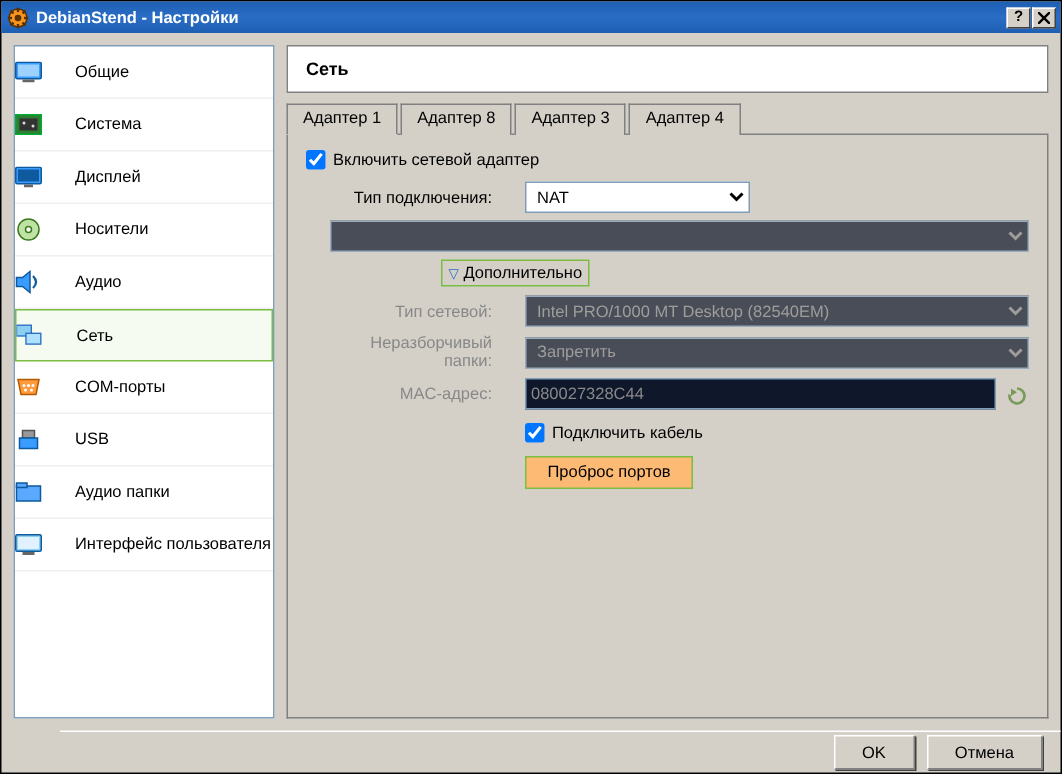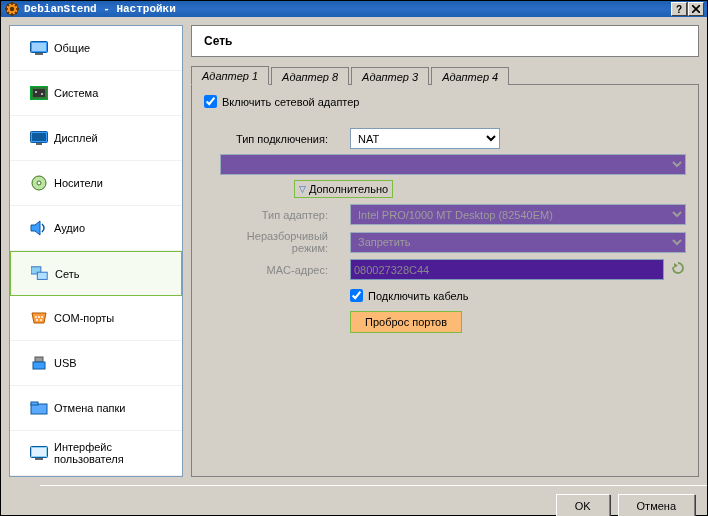--- a/index.html
+++ b/index.html
@@ -2,68 +2,68 @@
 <html><head>
 <meta charset="utf-8">
 <style>
 * { box-sizing: border-box; margin: 0; padding: 0; font-family: Tahoma, Arial, sans-serif; font-size: 11px; }
 body { background: #d4d0c8; width: 708px; height: 516px; overflow: hidden; }
 
 .window { width: 708px; height: 516px; border: 1px solid #000; display: flex; flex-direction: column; }
 
 .titlebar { height: 21px; background: linear-gradient(to bottom, #1e5fb3 0%, #2a6dc5 50%, #1e5fb3 100%); display: flex; align-items: center; padding: 0 3px; color: #fff; font-weight: bold; }
 .titlebar-icon { width: 16px; height: 16px; margin-right: 4px; display: flex; align-items: center; justify-content: center; }
-.titlebar-text { flex: 1; font-family: Liberation Mono, monospace; }
+.titlebar-text { flex: 1; }
 .titlebar-btns { display: flex; gap: 1px; }
 .titlebar-btn { width: 16px; height: 14px; background: #d4d0c8; border: 1px solid #fff; border-right-color: #404040; border-bottom-color: #404040; display: flex; align-items: center; justify-content: center; color: #000; font-weight: bold; font-size: 10px; cursor: pointer; }
 
 .body { flex: 1; display: flex; padding: 8px; gap: 8px; }
 
 .sidebar { width: 174px; background: #fff; border: 1px solid #7f9db9; overflow-y: auto; }
-.sidebar-item { height: 45px; display: flex; align-items: center; padding: 0 20px; gap: 6px; cursor: pointer; border-bottom: 1px solid #f0f0f0; }
+.sidebar-item { height: 35px; display: flex; align-items: center; padding: 0 0; gap: 22px; cursor: pointer; border-bottom: 1px solid #f0f0f0; }
 .sidebar-item.selected { border: 1px solid #7abd42; background: #f5fbf0; }
 .sidebar-icon { width: 18px; height: 18px; display: flex; align-items: center; justify-content: center; }
 .sidebar-label { color: #000; }
 
 .main { flex: 1; display: flex; flex-direction: column; gap: 6px; }
 .page-title-box { background: #fff; border: 1px solid #808080; padding: 8px 12px; }
 .page-title { font-weight: bold; font-size: 12px; }
 
-.tabs { display: flex; align-items: flex-end; height: 22px; border-bottom: 1px solid #808080; font-style: italic; }
+.tabs { display: flex; height: 22px; border-bottom: 1px solid #808080; }
 .tab { padding: 3px 10px 2px 10px; border: 1px solid #808080; border-bottom: none; margin-right: 2px; background: #d4d0c8; cursor: pointer; position: relative; top: 1px; }
 .tab.active { background: #d4d0c8; border-bottom: 1px solid #d4d0c8; font-weight: normal; z-index: 2; }
 
 .tab-content { flex: 1; border: 1px solid #808080; border-top: none; padding: 10px 12px 12px 12px; }
 
 .form-row { display: flex; align-items: center; margin-bottom: 5px; min-height: 21px; }
 .row-indent { padding-left: 16px; }
 .form-label { width: 130px; text-align: right; padding-right: 22px; color: #000; }
 .form-label.disabled { color: #888; }
 .form-control { flex: 1; display: flex; align-items: flex-end; gap: 5px; }
 
 .checkbox-line { display: flex; align-items: center; gap: 5px; }
 .chk { width: 13px; height: 13px; }
 
 select, input[type=text] { height: 21px; border: 1px solid #7f9db9; padding: 0 3px; background: #fff; width: 100%; }
-select:disabled, input:disabled { background: #4c1d95; color: #888; }
+select:disabled, input:disabled { background: #0f172a; color: #888; }
 
 .twisty-line { display: flex; align-items: center; gap: 3px; margin: 4px 0 6px 0; }
 .twisty-box { border: 1px solid #7abd42; padding: 2px 4px; display: inline-flex; align-items: center; gap: 3px; }
 .twisty-arrow { color: #2a6dc5; font-size: 9px; }
 
 .btn { height: 22px; padding: 0 14px; border: 1px solid #7abd42; background: #fdba74; cursor: pointer; }
 .btn-std { height: 23px; padding: 0 18px; border: 1px solid #808080; border-top-color: #fff; border-left-color: #fff; background: #d4d0c8; cursor: pointer; box-shadow: 1px 1px 0 #404040; }
 
 .icon-btn { width: 18px; height: 18px; border: none; background: transparent; display: flex; align-items: center; justify-content: center; cursor: pointer; }
 
-.footer { height: 38px; padding: 8px 12px; display: flex; justify-content: flex-end; gap: 8px; border-top: 1px solid #fff; margin-left: 39px; }
+.footer { height: 28px; padding: 8px 12px; display: flex; justify-content: flex-end; align-items: center; gap: 8px; border-top: 1px solid #fff; margin-left: 39px; }
 
 .attach-wrap { flex:1; }
 .attach-select { width: 150px; }
-.mac-wrap { display:flex; align-items:flex-start; gap:5px; flex:1; }
+.mac-wrap { display:flex; align-items:flex-end; gap:5px; flex:1; }
 </style>
 </head>
 <body>
 
 <div class="window">
 
   <div class="titlebar">
     <span class="titlebar-icon">
       <svg width="14" height="14" viewBox="0 0 14 14">
           <circle cx="7" cy="7" r="6" fill="#f7941e" stroke="#5a3000"></circle>
@@ -175,21 +175,21 @@
           </span>
         <span class="sidebar-label">USB</span>
       </div>
       <div class="sidebar-item">
         <span class="sidebar-icon">
             <svg width="18" height="14" viewBox="0 0 18 14">
               <rect x="1" y="3" width="16" height="10" fill="#5aa9ff" stroke="#0d5a9e"></rect>
               <rect x="1" y="1" width="7" height="3" fill="#5aa9ff" stroke="#0d5a9e"></rect>
             </svg>
           </span>
-        <span class="sidebar-label">Отмена папки</span>
+        <span class="sidebar-label">Аудио папки</span>
       </div>
       <div class="sidebar-item">
         <span class="sidebar-icon">
             <svg width="18" height="14" viewBox="0 0 18 14">
               <rect x="0.5" y="0.5" width="17" height="11" rx="1" fill="#8dcff0" stroke="#0d5a9e"></rect>
               <rect x="2" y="2" width="14" height="8" fill="#e0f2ff"></rect>
               <rect x="5" y="12" width="8" height="2" fill="#666"></rect>
             </svg>
           </span>
         <span class="sidebar-label">Интерфейс пользователя</span>
@@ -204,21 +204,21 @@
       <div style="flex:1; display:flex; flex-direction:column;">
         <div class="tabs">
           <div class="tab active">Адаптер 1</div>
           <div class="tab">Адаптер 8</div>
           <div class="tab">Адаптер 3</div>
           <div class="tab">Адаптер 4</div>
         </div>
 
         <div class="tab-content">
 
-          <div class="checkbox-line" style="margin-bottom:20px;">
+          <div class="checkbox-line" style="margin-bottom:8px;">
             <input type="checkbox" class="chk" checked="" style="">
             <span>Включить сетевой адаптер</span>
           </div>
 
           <div class="form-row row-indent">
             <span class="form-label">Тип подключения:</span>
             <div class="form-control attach-wrap">
               <select class="attach-select">
                 <option>NAT</option>
               </select>
@@ -232,28 +232,28 @@
           </div>
 
           <div class="twisty-line row-indent" style="justify-content: flex-start; padding-left:90px;">
             <span class="twisty-box">
               <span class="twisty-arrow">▽</span>
               <span>Дополнительно</span>
             </span>
           </div>
 
           <div class="form-row row-indent">
-            <span class="form-label disabled">Тип адаптер:</span>
+            <span class="form-label disabled">Тип сетевой:</span>
             <div class="form-control">
               <select disabled=""><option>Intel PRO/1000 MT Desktop (82540EM)</option></select>
             </div>
           </div>
 
           <div class="form-row row-indent">
-            <span class="form-label disabled">Неразборчивый режим:</span>
+            <span class="form-label disabled">Неразборчивый папки:</span>
             <div class="form-control">
               <select disabled=""><option>Запретить</option></select>
             </div>
           </div>
 
           <div class="form-row row-indent">
             <span class="form-label disabled">MAC-адрес:</span>
             <div class="mac-wrap">
               <input type="text" disabled="" value="080027328C44" style="">
               <button class="icon-btn">

